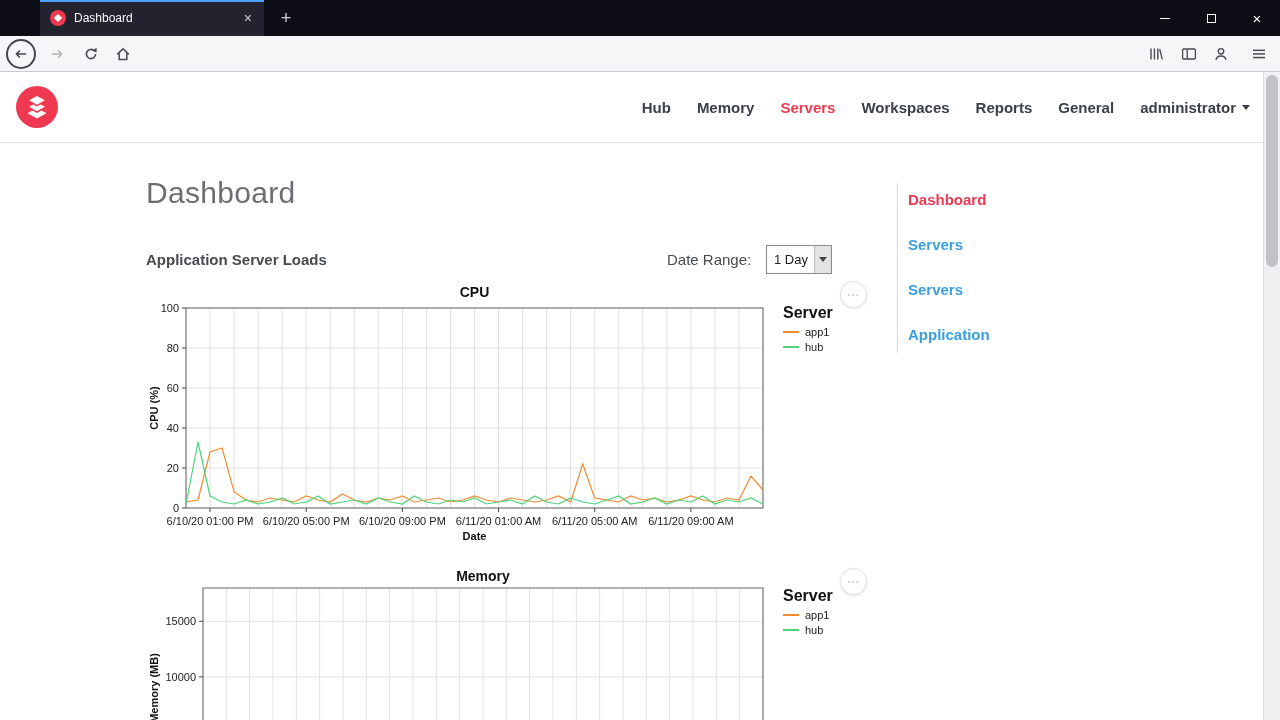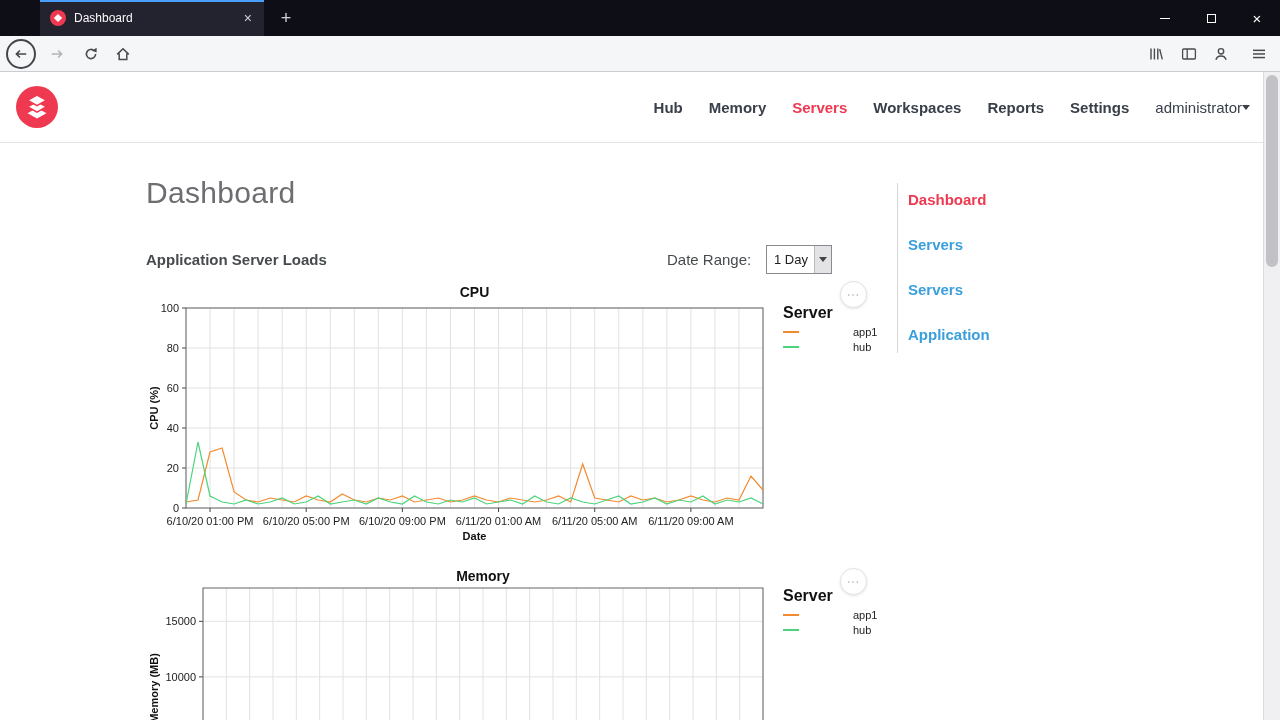--- a/index.html
+++ b/index.html
@@ -37,22 +37,22 @@
 
   
   .site-header { position:absolute; left:0; top:72px; width:1280px; height:71px;
     background:#fff; border-bottom:1px solid #e4e4e6; }
   .logo { position:absolute; left:16px; top:14px; width:42px; height:42px; }
   .site-nav { position:absolute; right:30px; top:0; height:71px; display:flex;
     align-items:center; gap:26px; }
   .site-nav-item { font-size:15px; font-weight:bold; color:#39404a; text-decoration:none;
     white-space:nowrap; }
   .site-nav-item.active { color:#ef3950; }
-  .user-menu { font-size:15px; font-weight:normal; color:#39404a; display:flex;
-    align-items:center; }
+  .user-menu { font-size:15px; font-weight:bold; color:#39404a; display:flex;
+    align-items:center; gap:6px; }
   .caret-down { width:0; height:0; border-left:4px solid transparent;
     border-right:4px solid transparent; border-top:5px solid #39404a; display:inline-block; }
 
   
   .page-title { position:absolute; left:146px; top:176px; font-size:30px;
     color:#6d6e71; font-weight:500; letter-spacing:.3px; }
   .section-title { position:absolute; left:146px; top:251px; font-size:15px;
     font-weight:bold; color:#474b4e; }
   .date-range-label { position:absolute; left:667px; top:251px; font-size:15px;
     font-weight:normal; color:#474b4e; }
@@ -64,21 +64,21 @@
   .select-arrow { width:0; height:0; border-left:4px solid transparent;
     border-right:4px solid transparent; border-top:5px solid #444; }
 
   .chart-svg { position:absolute; }
   svg text { font-family:"Liberation Sans", sans-serif; }
 
   .legend { position:absolute; left:783px; width:90px; }
   .legend-title { font-size:16px; font-weight:bold; color:#111; margin-bottom:4px; }
   .legend-row { display:flex; align-items:center; gap:6px; margin-bottom:3px; }
   .swatch { width:16px; height:2px; display:inline-block; flex:0 0 auto; }
-  .legend-label { font-size:11px; color:#222;margin-left:48px; }
+  .legend-label { font-size:11px; color:#222; }
 
   .chart-menu-btn { position:absolute; left:840px; width:27px; height:27px;
     border:1px solid #e2e2e6; border-radius:50%; background:#fff;
     box-shadow:0 1px 3px rgba(0,0,0,.10); display:flex; align-items:center;
     justify-content:center; color:#b9b9bf; font-size:13px; letter-spacing:1px; }
 
   
   .side-nav { position:absolute; left:897px; top:183px; width:180px;
     border-left:1px solid #d7d7da; padding:8px 0 0 10px; height:170px; }
   .side-nav-item { display:block; font-size:15px; font-weight:600; color:#3a9fdc;
@@ -188,21 +188,21 @@
       <polygon points="21,15.5 30.5,20.8 21,26.1 11.5,20.8" fill="#fff" stroke="#ef3950" stroke-width="1.6"></polygon>
       <polygon points="21,9 30.5,14.3 21,19.6 11.5,14.3" fill="#fff" stroke="#ef3950" stroke-width="1.6"></polygon>
     </svg>
   </div>
   <div class="site-nav">
     <a class="site-nav-item" href="#">Hub</a>
     <a class="site-nav-item" href="#">Memory</a>
     <a class="site-nav-item active" href="#">Servers</a>
     <a class="site-nav-item" href="#">Workspaces</a>
     <a class="site-nav-item" href="#">Reports</a>
-    <a class="site-nav-item" href="#">Settings</a>
+    <a class="site-nav-item" href="#">General</a>
     <span class="user-menu">
       <span>administrator</span>
       <span class="caret-down"></span>
     </span>
   </div>
 </div>
 
 <h1 class="page-title">Dashboard</h1>
 
 <div class="section-title">Application Server Loads</div>

